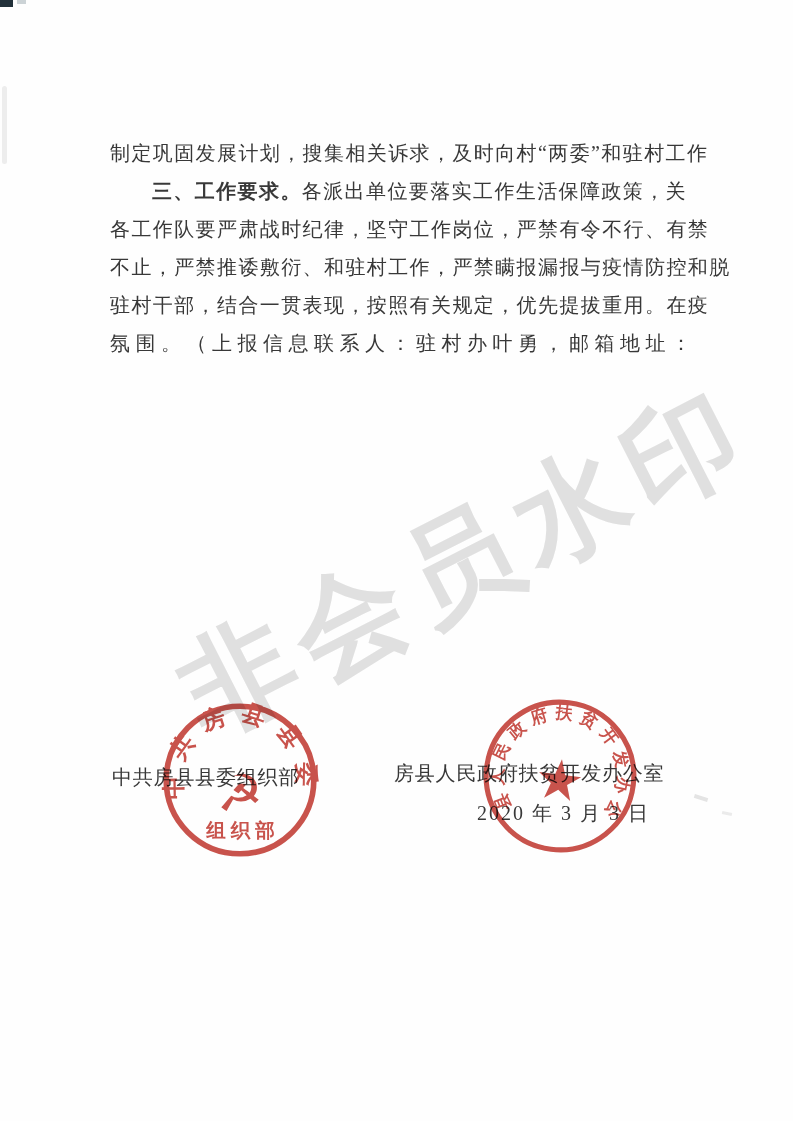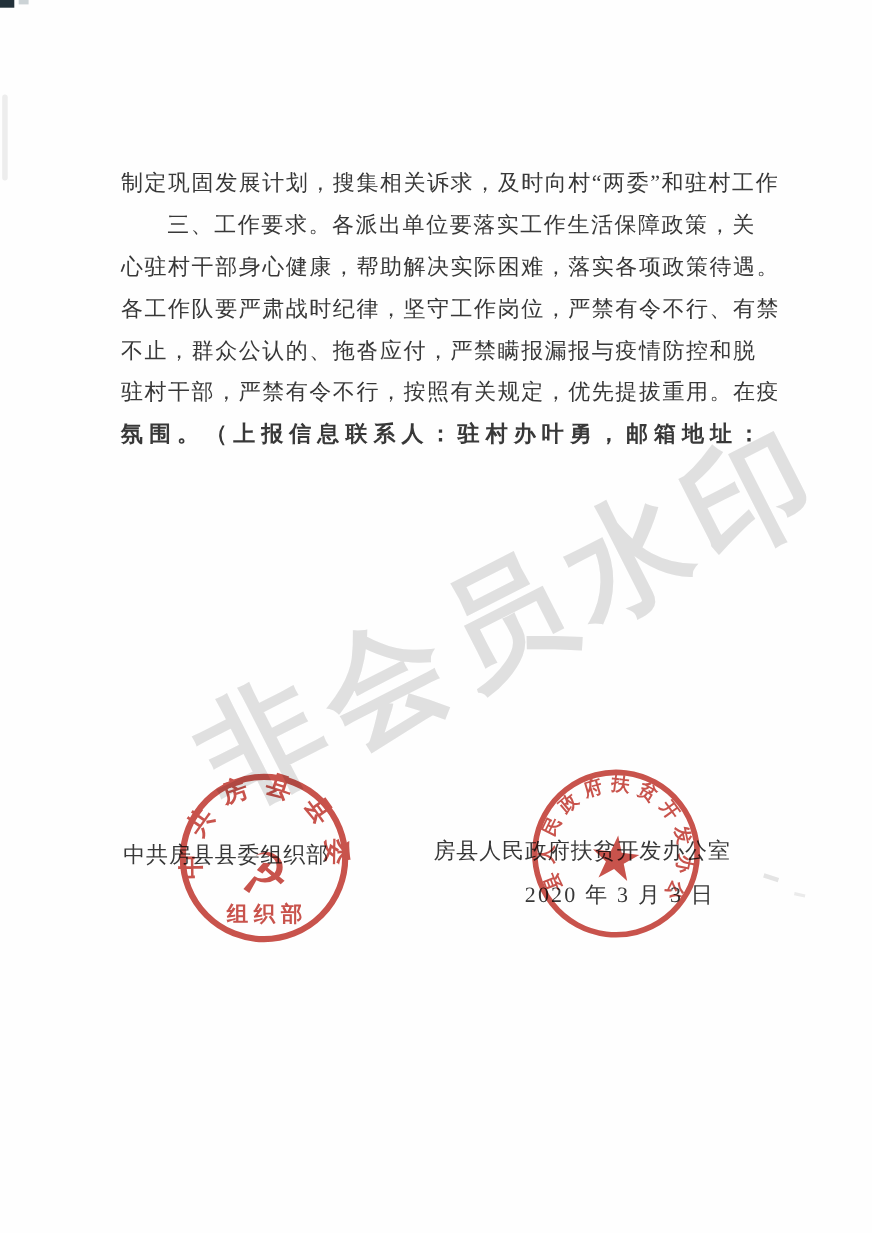--- a/index.html
+++ b/index.html
@@ -24,28 +24,28 @@
   
   .watermark{
     position:absolute;left:135px;top:492px;width:660px;height:140px;
     transform:rotate(-27deg);transform-origin:50% 50%;
     font-size:112px;font-weight:bold;letter-spacing:12px;
     color:var(--wm-color);white-space:nowrap;text-align:center;
     line-height:140px;pointer-events:none;user-select:none;
   }
 
   
-  .body-block{position:absolute;left:110px;top:148px;width:604px;}
+  .body-block{position:absolute;left:110px;top:134px;width:604px;}
   .line{
     height:38px;line-height:38px;font-size:20px;letter-spacing:1.4px;
     color:var(--ink-color);white-space:nowrap;
   }
-  .line .b{font-weight:normal;}
+  .line .b{font-weight:bold;}
   .line.indent{padding-left:42px;}
-  .line.spread{letter-spacing:5.5px;font-weight:bold;}
+  .line.spread{letter-spacing:5.5px;}
 
   
   .sig{position:absolute;font-size:20px;letter-spacing:0.8px;color:var(--ink-color);white-space:nowrap;}
   .sig-left{left:112px;top:764px;}
   .sig-right{left:394px;top:760px;}
   .sig-date{left:477px;top:800px;letter-spacing:2px;}
 
   
   .seal{position:absolute;mix-blend-mode:multiply;opacity:0.92;}
   .seal-left{left:158px;top:698px;width:164px;height:164px;}
@@ -65,24 +65,23 @@
   <div class="notch2"></div>
   <div class="smudge"></div>
   <div class="speck1"></div>
   <div class="speck2"></div>
 
   <div class="watermark">非会员水印</div>
 
   <div class="body-block" id="body-lines">
       <div class="line"><span class="b"></span><span class="t">制定巩固发展计划，搜集相关诉求，及时向村“两委”和驻村工作</span></div>
       <div class="line indent"><span class="b">三、工作要求。</span><span class="t">各派出单位要落实工作生活保障政策，关</span></div>
-      <div class="line"><span class="b"></span><span class="t">心驻村干部身心健康，帮助解决实际困难，落实各项政策待遇。</span></div>
       <div class="line"><span class="b"></span><span class="t">各工作队要严肃战时纪律，坚守工作岗位，严禁有令不行、有禁</span></div>
-      <div class="line"><span class="b"></span><span class="t">不止，群众公认的、拖沓应付，严禁瞒报漏报与疫情防控和脱</span></div>
-      <div class="line"><span class="b"></span><span class="t">驻村干部，严禁有令不行，按照有关规定，优先提拔重用。在疫</span></div>
+      <div class="line"><span class="b"></span><span class="t">不止，严禁推诿敷衍、和驻村工作，严禁瞒报漏报与疫情防控和脱</span></div>
+      <div class="line"><span class="b"></span><span class="t">驻村干部，结合一贯表现，按照有关规定，优先提拔重用。在疫</span></div>
       <div class="line spread"><span class="b"></span><span class="t">氛围。（上报信息联系人：驻村办叶勇，邮箱地址：</span></div>
     </div>
 
   <div class="sig sig-left">中共房县县委组织部</div>
   <div class="sig sig-right">房县人民政府扶贫开发办公室</div>
   <div class="sig sig-date">2020 年 3 月 3 日</div>
 
   <div class="seal seal-left">
     <svg viewBox="0 0 160 160" xmlns="http://www.w3.org/2000/svg">
       <defs>

